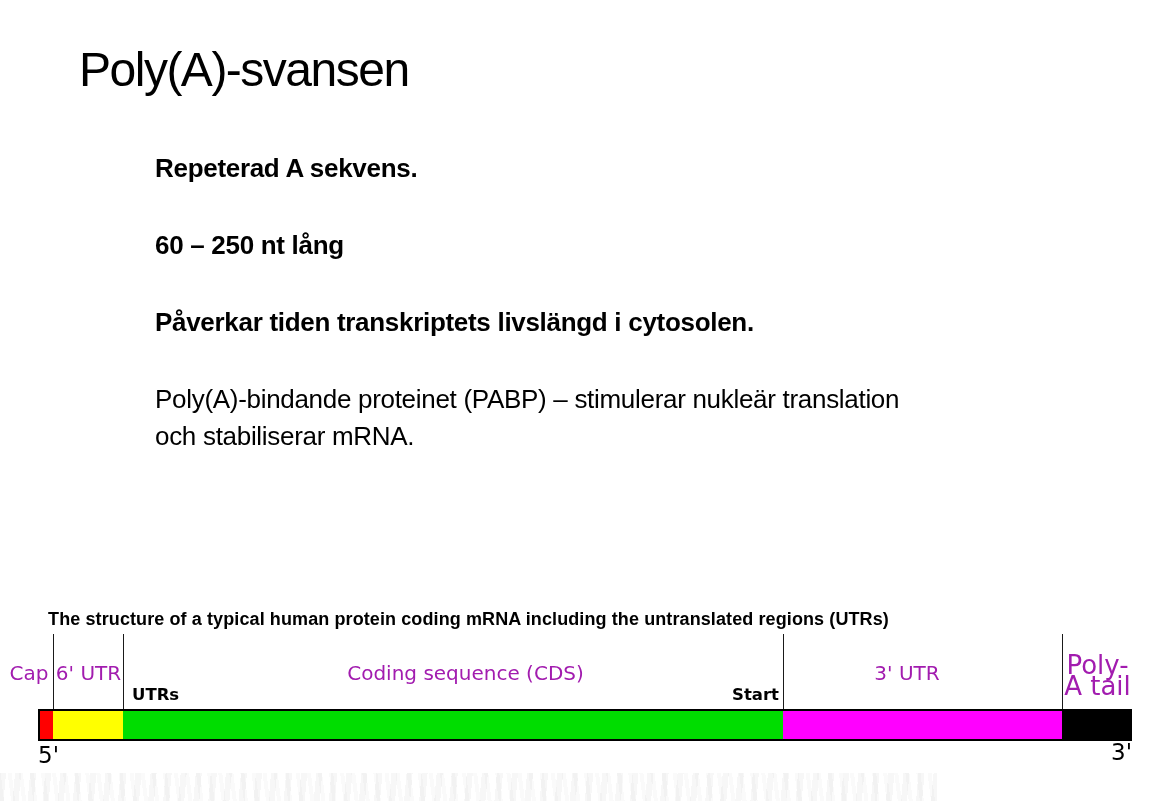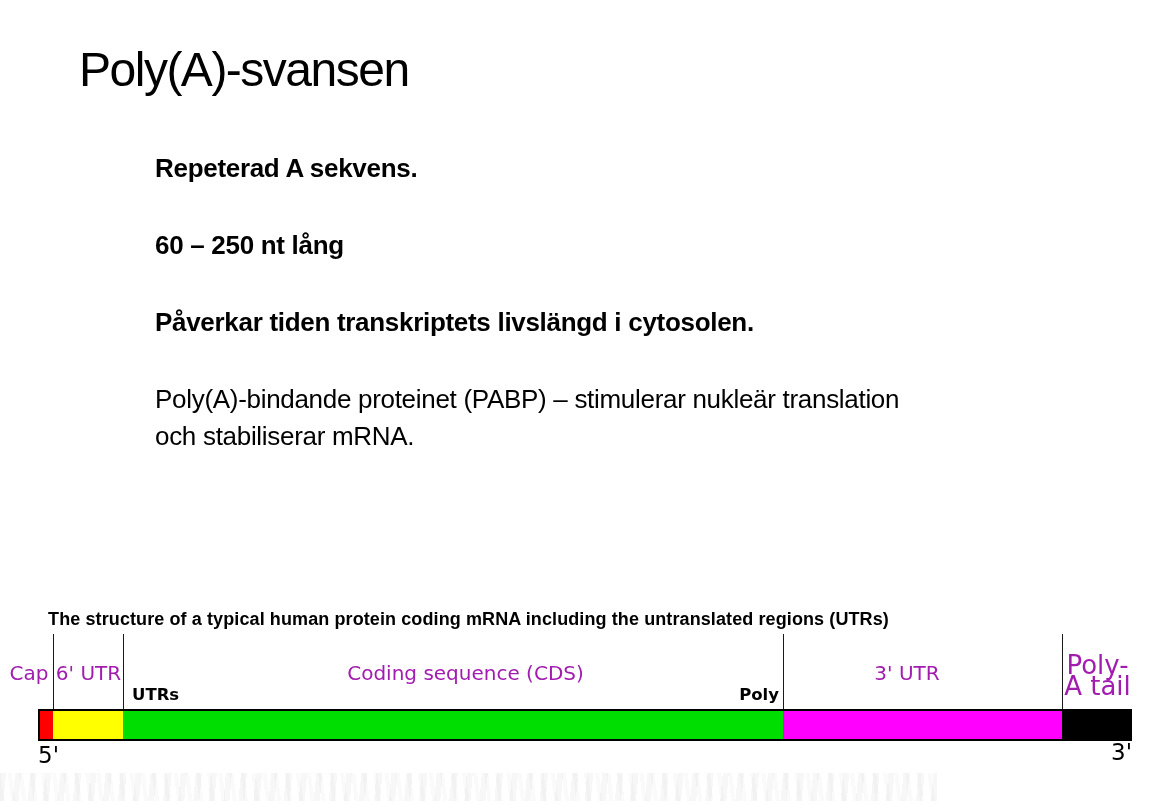--- a/index.html
+++ b/index.html
@@ -75,21 +75,21 @@
     <div class="fig-sep" style="left:782.5px"></div>
     <div class="fig-sep" style="left:1061.5px"></div>
 
     <div class="fig-label" style="left:6px;   top:662px; width:46px;">Cap</div>
     <div class="fig-label" style="left:54px;  top:662px; width:69px;">6' UTR</div>
     <div class="fig-label" style="left:136px; top:662px; width:659px;">Coding sequence (CDS)</div>
     <div class="fig-label" style="left:768px; top:662px; width:278px;">3' UTR</div>
     <div class="fig-label" style="left:1063px; top:655px; width:69px; font-size:26px; line-height:21px;">Poly-A tail</div>
 
     <div class="fig-label-small" style="left:132px; top:685px;">UTRs</div>
-    <div class="fig-label-small" style="left:679px; top:685px; width:100px; text-align:right;">Poly</div>
+    <div class="fig-label-small" style="left:679px; top:685px; width:100px; text-align:right;">Start</div>
 
     <div class="mrna-bar">
         <div style="width: 1.193%; background: rgb(255, 0, 0);"></div>
         <div style="width: 6.422%; background: rgb(255, 255, 0);"></div>
         <div style="width: 60.55%; background: rgb(0, 221, 0);"></div>
         <div style="width: 25.596%; background: rgb(255, 0, 255);"></div>
         <div style="width: 6.239%; background: rgb(0, 0, 0);"></div>
       </div>
 
     <div class="prime-label" style="left:38px; top:742px;">5'</div>

